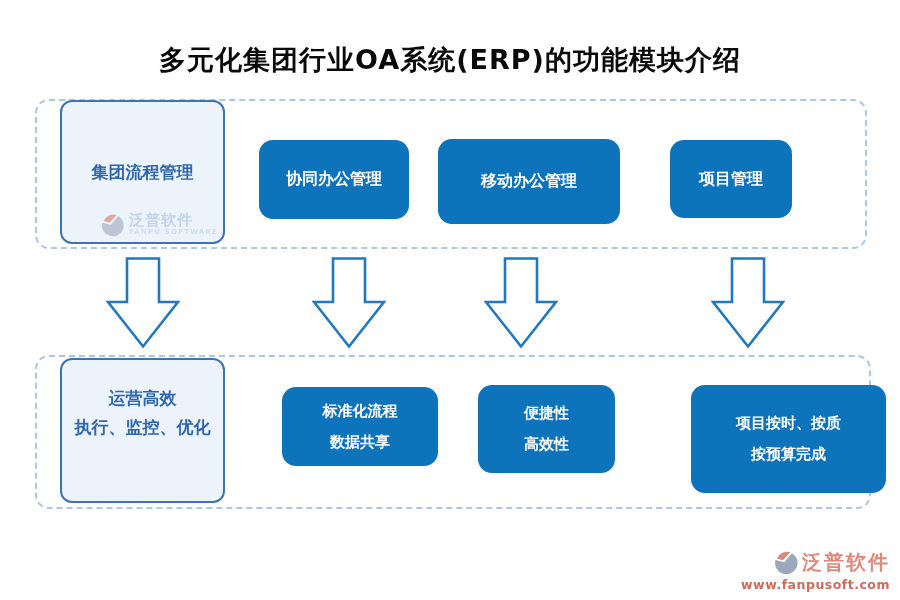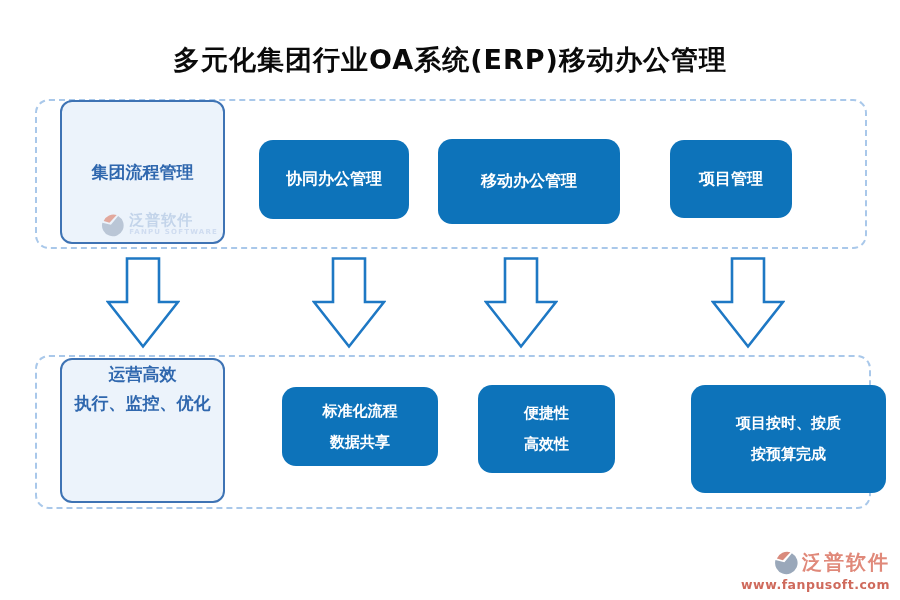--- a/index.html
+++ b/index.html
@@ -16,21 +16,21 @@
   }
   .container-top{left:35px;top:99px;width:828px;height:146px;}
   .container-bottom{left:35px;top:355px;width:832px;height:150px;}
   .lead-box{
     position:absolute;background:#ecf3fb;border:2px solid #3e73b4;border-radius:12px;
     display:flex;flex-direction:column;align-items:center;justify-content:center;
     color:#2f67ae;font-weight:bold;text-align:right;box-sizing:border-box;
   }
   .lead-box-top{left:23px;top:-1px;width:165px;height:144px;font-size:17px;}
   .lead-box-bottom{left:23px;top:1px;width:165px;height:145px;font-size:17px;
-    justify-content:flex-start;line-height:29px;}
+    justify-content:flex-start;padding-top:24px;line-height:29px;}
   .blue-box{
     position:absolute;background:#0d73ba;border-radius:14px;color:#ffffff;
     display:flex;flex-direction:column;align-items:center;justify-content:center;
     font-weight:bold;text-align:center;box-sizing:border-box;
   }
   .box-collab{left:222px;top:39px;width:150px;height:79px;font-size:16px;}
   .box-mobile{left:401px;top:38px;width:182px;height:85px;font-size:16px;}
   .box-project{left:633px;top:39px;width:122px;height:78px;font-size:16px;}
   .benefit{font-size:15px;line-height:31px;margin-left:30px;}
   .box-standard{left:215px;top:30px;width:156px;height:79px;}
@@ -49,21 +49,21 @@
   }
   .footer-top{display:flex;align-items:center;gap:3px;}
   .brand-name{font-size:20px;font-weight:bold;color:#e0897a;letter-spacing:2px;}
   .brand-url{font-size:12.5px;font-weight:bold;color:#cf6a5c;letter-spacing:0.5px;margin-top:1px;margin-left:36px;}
 </style>
 </head>
 <body>
 
 <div class="stage">
 
-  <h1 class="title">多元化集团行业OA系统(ERP)移动办公管理</h1>
+  <h1 class="title">多元化集团行业OA系统(ERP)的功能模块介绍</h1>
 
   <div class="dashed-container container-top">
     <div class="lead-box lead-box-top">
       <span>集团流程管理</span>
       <div class="watermark">
         <svg width="26" height="26" viewBox="0 0 36 36">
           <path d="M6.5 12.5 A15 15 0 0 1 24.5 4.2 L14.5 15 Z" fill="#e2a89d"></path>
           <path d="M26.5 5.5 A15 15 0 1 1 4.6 14.8 L16.5 17.5 Z" fill="#bac6d6"></path>
         </svg>
         <span class="wm-text">

